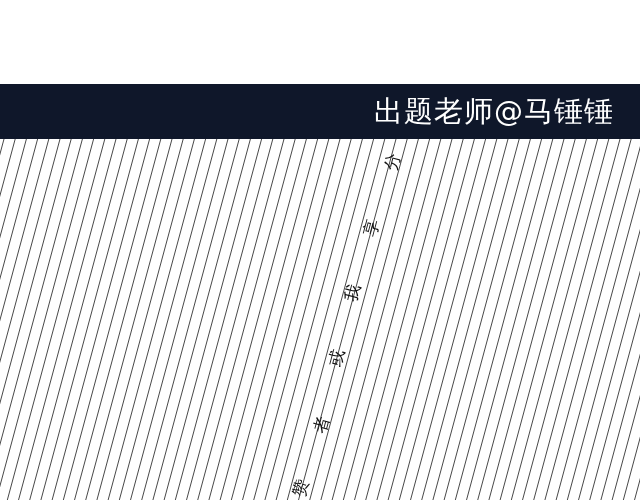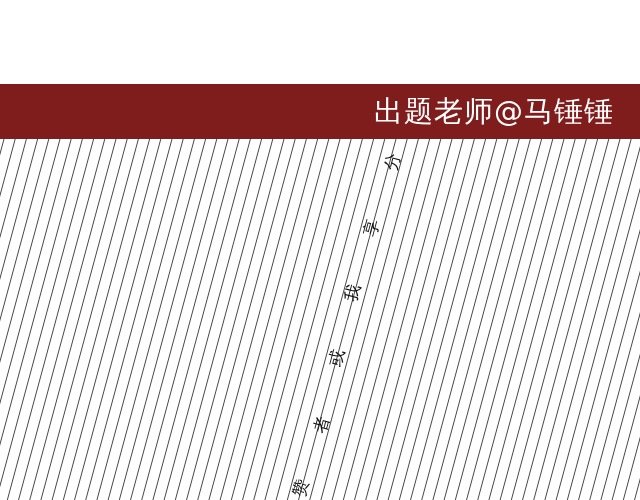--- a/index.html
+++ b/index.html
@@ -5,21 +5,21 @@
     html, body { margin: 0; padding: 0; }
     body {
       width: 640px; height: 500px; overflow: hidden; position: relative;
       background: #ffffff;
       font-family: "DejaVu Sans", sans-serif;
     }
     .top-blank {
       position: absolute; left: 0; top: 0; width: 640px; height: 84px; background: #ffffff;
     }
     .title-bar {
-      position: absolute; left: 0; top: 84px; width: 640px; height: 55px; background: #7f1d1d;
+      position: absolute; left: 0; top: 84px; width: 640px; height: 55px; background: #0f172a;
     }
     .title-text {
       position: absolute; right: 26px; top: 10px;
       color: #ffffff; font-size: 29px; line-height: 34px; letter-spacing: 1px;
       font-family: "DejaVu Sans", sans-serif;
     }
     .hatch {
       position: absolute; left: 0; top: 139px; width: 640px; height: 361px; overflow: hidden;
       background: #ffffff;
     }

